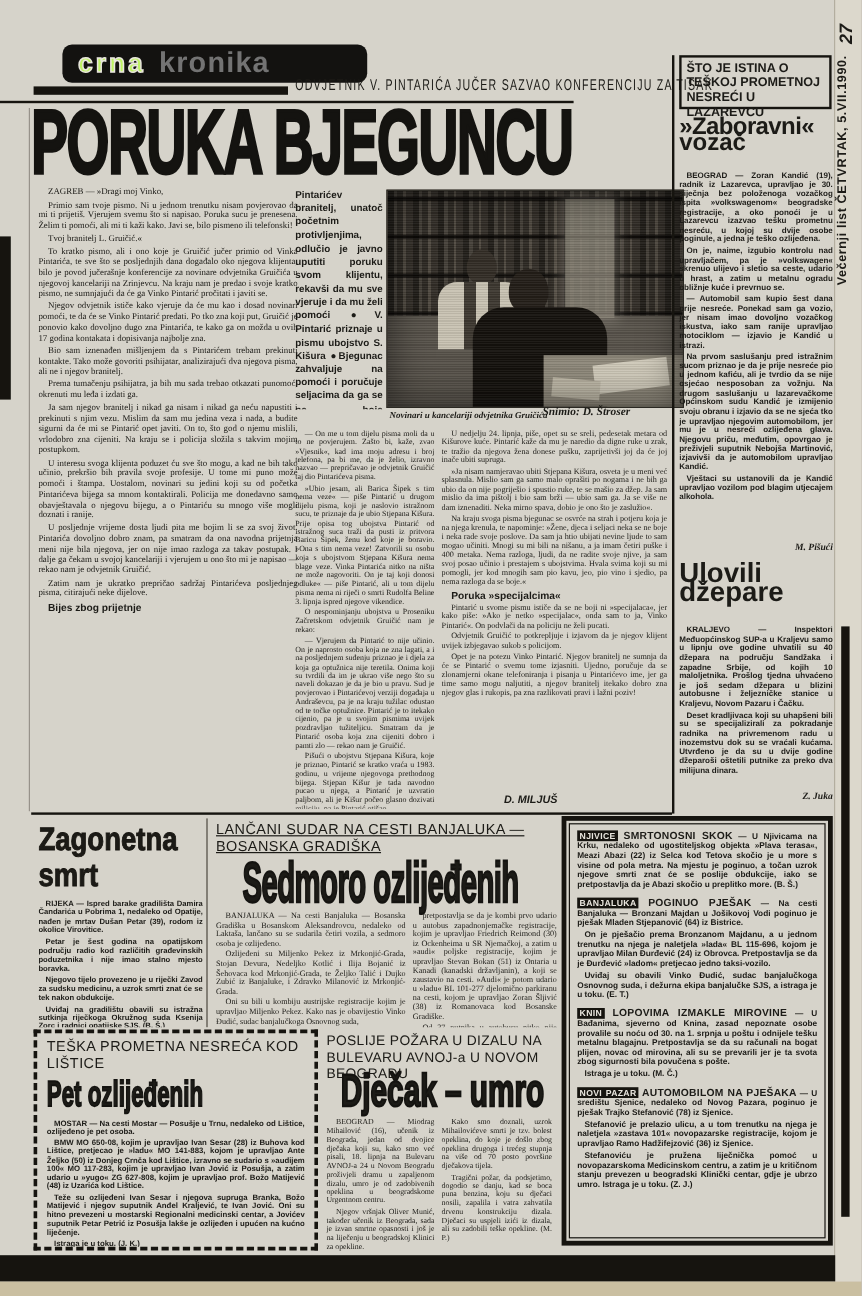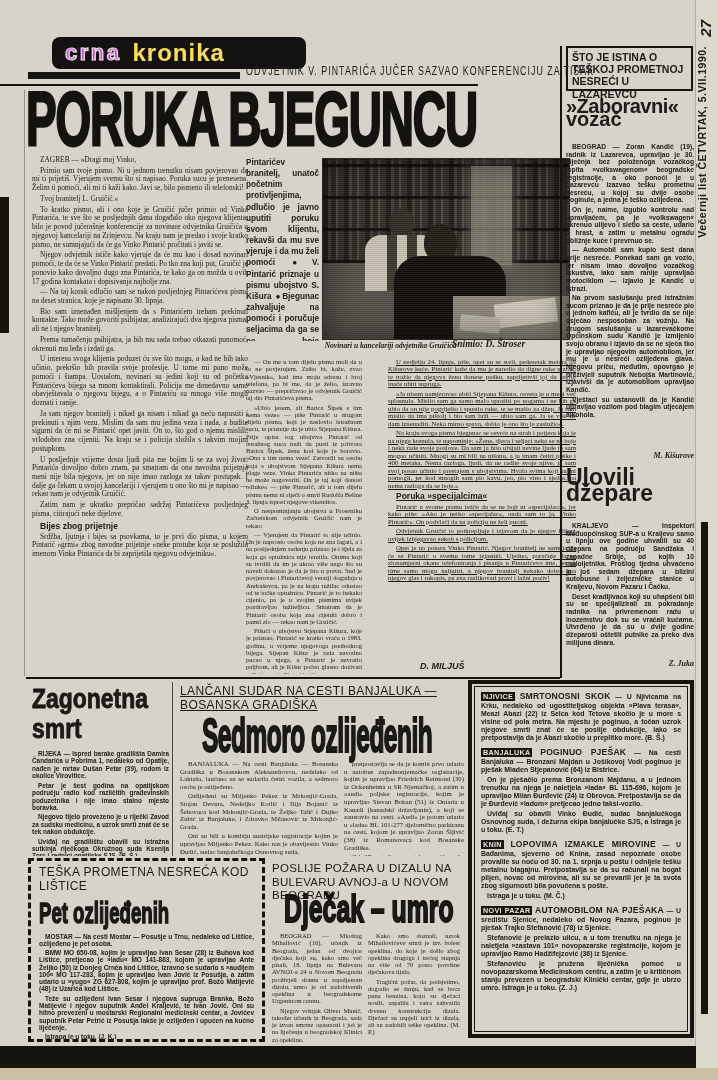--- a/index.html
+++ b/index.html
@@ -13,40 +13,40 @@
   .paper-foot{left:0;top:1068px;width:718px;height:12px;background:#cabfa1;}
   .right-margin{left:695px;top:0;width:23px;height:1068px;background:#dcd8cc;border-left:1px solid #b3ae9f;}
   .right-black-bar{left:701px;top:522px;width:7px;height:492px;background:#16140f;}
   .page-num{left:697px;top:20px;writing-mode:vertical-rl;transform:rotate(180deg);
             font:italic 700 15px "Liberation Sans",sans-serif;}
   .edition{left:696px;top:46px;writing-mode:vertical-rl;transform:rotate(180deg);
            font:700 10.5px "Liberation Sans",sans-serif;white-space:nowrap;letter-spacing:.5px;}
   
   .logo-box{left:52px;top:37px;width:254px;height:32px;background:#131210;border-radius:8px;
             display:flex;align-items:center;padding:0 13px;gap:11px;box-sizing:border-box;}
-  .logo-crna{font:700 22px "Liberation Sans",sans-serif;letter-spacing:2.5px;color:#d946ef;
+  .logo-crna{font:700 22px "Liberation Sans",sans-serif;letter-spacing:2.5px;color:#bef264;
              -webkit-text-stroke:1.2px #e9e6de;}
-  .logo-kronika{font:700 24px "Liberation Sans",sans-serif;color:#fde047;letter-spacing:1px;}
+  .logo-kronika{font:700 24px "Liberation Sans",sans-serif;color:#737373;letter-spacing:1px;}
   .kicker-bar{left:28px;top:72px;width:212px;height:7px;background:#16140f;}
   .main-kicker{left:246px;top:63px;font:400 13px "Liberation Sans",sans-serif;letter-spacing:1.5px;
                white-space:nowrap;transform:scaleX(.68);transform-origin:0 0;}
   .headline-rule{left:0;top:84px;width:478px;height:2px;background:#16140f;}
   .main-headline{left:26px;top:82px;font-family:"Liberation Sans",sans-serif;font-weight:700;
                  font-size:82px;line-height:1;letter-spacing:-2px;color:#141310;
                  -webkit-text-stroke:3px #141310;white-space:nowrap;
                  transform:scale(.56,.92);transform-origin:0 0;}
   
   .body-serif p{margin:0 0 2px;text-indent:8px;}
   .body-serif{text-align:justify;overflow:hidden;}
   .col1{left:32px;top:156px;width:216px;height:518px;font-size:7.4px;line-height:1.18;}
   .intro{left:246px;top:157px;width:73px;height:184px;font:700 8.2px/1.36 "Liberation Sans",sans-serif;
          text-align:justify;overflow:hidden;}
   .subhead{font:700 8.5px "Liberation Sans",sans-serif;margin:3px 0 2px;text-indent:0;}
   .col2{left:246px;top:358px;width:116px;height:316px;font-size:6.6px;line-height:1.1;}
-  .col3{left:388px;top:358px;width:188px;height:302px;font-size:6.8px;line-height:1.1;text-decoration:underline;}
+  .col3{left:368px;top:358px;width:188px;height:302px;font-size:6.8px;line-height:1.1;}
   .caption{left:298px;top:341px;width:185px;font:italic 700 7.5px "Liberation Serif",serif;text-align:center;}
   .credit{left:452px;top:339px;width:116px;font:italic 700 9.5px "Liberation Serif",serif;text-align:left;}
   .main-byline{left:420px;top:661px;width:136px;text-align:left;
                font:italic 700 9px "Liberation Sans",sans-serif;}
   
   .photo{left:322px;top:158px;width:246px;height:180px;background:#57524a;overflow:hidden;border:1px solid #2a2822;}
   .ph-shelf{position:absolute;left:0;top:0;right:0;height:58%;
     background:repeating-linear-gradient(0deg,rgba(8,6,4,.8) 0 3px,rgba(0,0,0,0) 3px 32px),
     repeating-linear-gradient(90deg,#211e19 0 5px,#443f38 5px 8px,#2d2923 8px 13px,#4f4940 13px 15px,#332e28 15px 21px);}
   .ph-light{position:absolute;left:60%;top:4%;width:17%;height:55%;background:#8d877a;opacity:.8;
@@ -137,32 +137,28 @@
   <div class="abs headline-rule"></div>
   <div class="abs main-headline">PORUKA BJEGUNCU</div>
 
   <div class="abs body-serif col1">
     <div>
         <p>ZAGREB — »Dragi moj Vinko,</p>
         <p>Primio sam tvoje pismo. Ni u jednom trenutku nisam povjerovao da mi ti prijetiš. Vjerujem svemu što si napisao. Poruka sucu je prenesena. Želim ti pomoći, ali mi ti kaži kako. Javi se, bilo pismeno ili telefonski!</p>
         <p>Tvoj branitelj L. Gruičić.«</p>
         <p>To kratko pismo, ali i ono koje je Gruičić jučer primio od Vinka Pintarića, te sve što se posljednjih dana događalo oko njegova klijenta, bilo je povod jučerašnje konferencije za novinare odvjetnika Gruičića u njegovoj kancelariji na Zrinjevcu. Na kraju nam je predao i svoje kratko pismo, ne sumnjajući da će ga Vinko Pintarić pročitati i javiti se.</p>
         <p>Njegov odvjetnik ističe kako vjeruje da će mu kao i dosad novinari pomoći, te da će se Vinko Pintarić predati. Po tko zna koji put, Gruičić je ponovio kako dovoljno dugo zna Pintarića, te kako ga on možda u ovih 17 godina kontakata i dopisivanja najbolje zna.</p>
-        <p>— Na taj korak odlučio sam se nakon posljednjeg Pintarićeva pisma na deset stranica, koje je napisano 30. lipnja.</p>
         <p>Bio sam iznenađen mišljenjem da s Pintarićem trebam prekinuti kontakte. Tako može govoriti psihijatar, analizirajući dva njegova pisma, ali ne i njegov branitelj.</p>
         <p>Prema tumačenju psihijatra, ja bih mu sada trebao otkazati punomoć, okrenuti mu leđa i izdati ga.</p>
+        <p>Ja sam njegov branitelj i nikad ga nisam i nikad ga neću napustiti i prekinuti s njim vezu. Mislim da sam mu jedina veza i nada, a budite sigurni da će mi se Pintarić opet javiti. On to, što god o njemu mislili, vrlodobro zna cijeniti. Na kraju se i policija složila s takvim mojim postupkom.</p>
         <p>U interesu svoga klijenta poduzet ću sve što mogu, a kad ne bih tako učinio, prekršio bih pravila svoje profesije. U tome mi puno može pomoći i štampa. Uostalom, novinari su jedini koji su od početka Pintarićeva bijega sa mnom kontaktirali. Policija me donedavno samo obavještavala o njegovu bijegu, a o Pintariću su mnogo više mogli doznati i ranije.</p>
-        <p>Ja sam njegov branitelj i nikad ga nisam i nikad ga neću napustiti i prekinuti s njim vezu. Mislim da sam mu jedina veza i nada, a budite sigurni da će mi se Pintarić opet javiti. On to, što god o njemu mislili, vrlodobro zna cijeniti. Na kraju se i policija složila s takvim mojim postupkom.</p>
         <p>U posljednje vrijeme dosta ljudi pita me bojim li se za svoj život. Pintarića dovoljno dobro znam, pa smatram da ona navodna prijetnja meni nije bila njegova, jer on nije imao razloga za takav postupak. I dalje ga čekam u svojoj kancelariji i vjerujem u ono što mi je napisao — rekao nam je odvjetnik Gruičić.</p>
         <p>Zatim nam je ukratko prepričao sadržaj Pintarićeva posljednjeg pisma, citirajući neke dijelove.</p>
       </div>
     <p class="subhead">Bijes zbog prijetnje</p>
-    <div>
-        <p>Srdžba, ljutnja i bijes sa psovkama, to je prvi dio pisma, u kojem Pintarić »grmi« zbog navodne prijetnje »neke protuhe koja se poslužila imenom Vinka Pintarića da bi zaprijetila njegovu odvjetniku«.</p>
-      </div>
   </div>
 
   <div class="abs intro">Pintarićev branitelj, unatoč početnim protivljenjima, odlučio je javno uputiti poruku svom klijentu, rekavši da mu sve vjeruje i da mu želi pomoći ●V. Pintarić priznaje u pismu ubojstvo S. Kišura ●Bjegunac zahvaljuje na pomoći i poručuje seljacima da ga se ne boje ●»Prestajem s ubojstvima« — poručuje bjegunac</div>
 
   <div class="abs photo">
     <div class="ph-shelf"></div>
     <div class="ph-light"></div>
     <div class="ph-head1"></div>
     <div class="ph-torso1"></div>
     <div class="ph-head2"></div>
@@ -206,21 +202,21 @@
   <div class="abs sb-h1b">vozač</div>
   <div class="abs sb-body sb-body1">
     <div>
         <p>BEOGRAD — Zoran Kandić (19), radnik iz Lazarevca, upravljao je 30. siječnja bez položenoga vozačkog ispita »volkswagenom« beogradske registracije, a oko ponoći je u Lazarevcu izazvao tešku prometnu nesreću, u kojoj su dvije osobe poginule, a jedna je teško ozlijeđena.</p>
         <p>On je, naime, izgubio kontrolu nad upravljačem, pa je »volkswagen« skrenuo ulijevo i sletio sa ceste, udario u hrast, a zatim u metalnu ogradu obližnje kuće i prevrnuo se.</p>
         <p>— Automobil sam kupio šest dana prije nesreće. Ponekad sam ga vozio, jer nisam imao dovoljno vozačkog iskustva, iako sam ranije upravljao motociklom — izjavio je Kandić u istrazi.</p>
         <p>Na prvom saslušanju pred istražnim sucom priznao je da je prije nesreće pio u jednom kafiću, ali je tvrdio da se nije osjećao nesposoban za vožnju. Na drugom saslušanju u lazarevačkome Općinskom sudu Kandić je izmijenio svoju obranu i izjavio da se ne sjeća tko je upravljao njegovim automobilom, jer mu je u nesreći ozlijeđena glava. Njegovu priču, međutim, opovrgao je preživjeli suputnik Nebojša Martinović, izjavivši da je automobilom upravljao Kandić.</p>
         <p>Vještaci su ustanovili da je Kandić upravljao vozilom pod blagim utjecajem alkohola.</p>
       </div>
   </div>
-  <div class="abs sb-byline sb-byline1">M. Kišurove</div>
+  <div class="abs sb-byline sb-byline1">M. Pišući</div>
   <div class="abs sb-h2a">Ulovili</div>
   <div class="abs sb-h2b">džepare</div>
   <div class="abs sb-body sb-body2">
     <div>
         <p>KRALJEVO — Inspektori Međuopćinskog SUP-a u Kraljevu samo u lipnju ove godine uhvatili su 40 džepara na području Sandžaka i zapadne Srbije, od kojih 10 maloljetnika. Prošlog tjedna uhvaćeno je još sedam džepara u blizini autobusne i željezničke stanice u Kraljevu, Novom Pazaru i Čačku.</p>
         <p>Deset kradljivaca koji su uhapšeni bili su se specijalizirali za pokradanje radnika na privremenom radu u inozemstvu dok su se vraćali kućama. Utvrđeno je da su u dvije godine džeparoši oštetili putnike za preko dva milijuna dinara.</p>
       </div>
   </div>
   <div class="abs sb-byline sb-byline2">Z. Juka</div>
 

